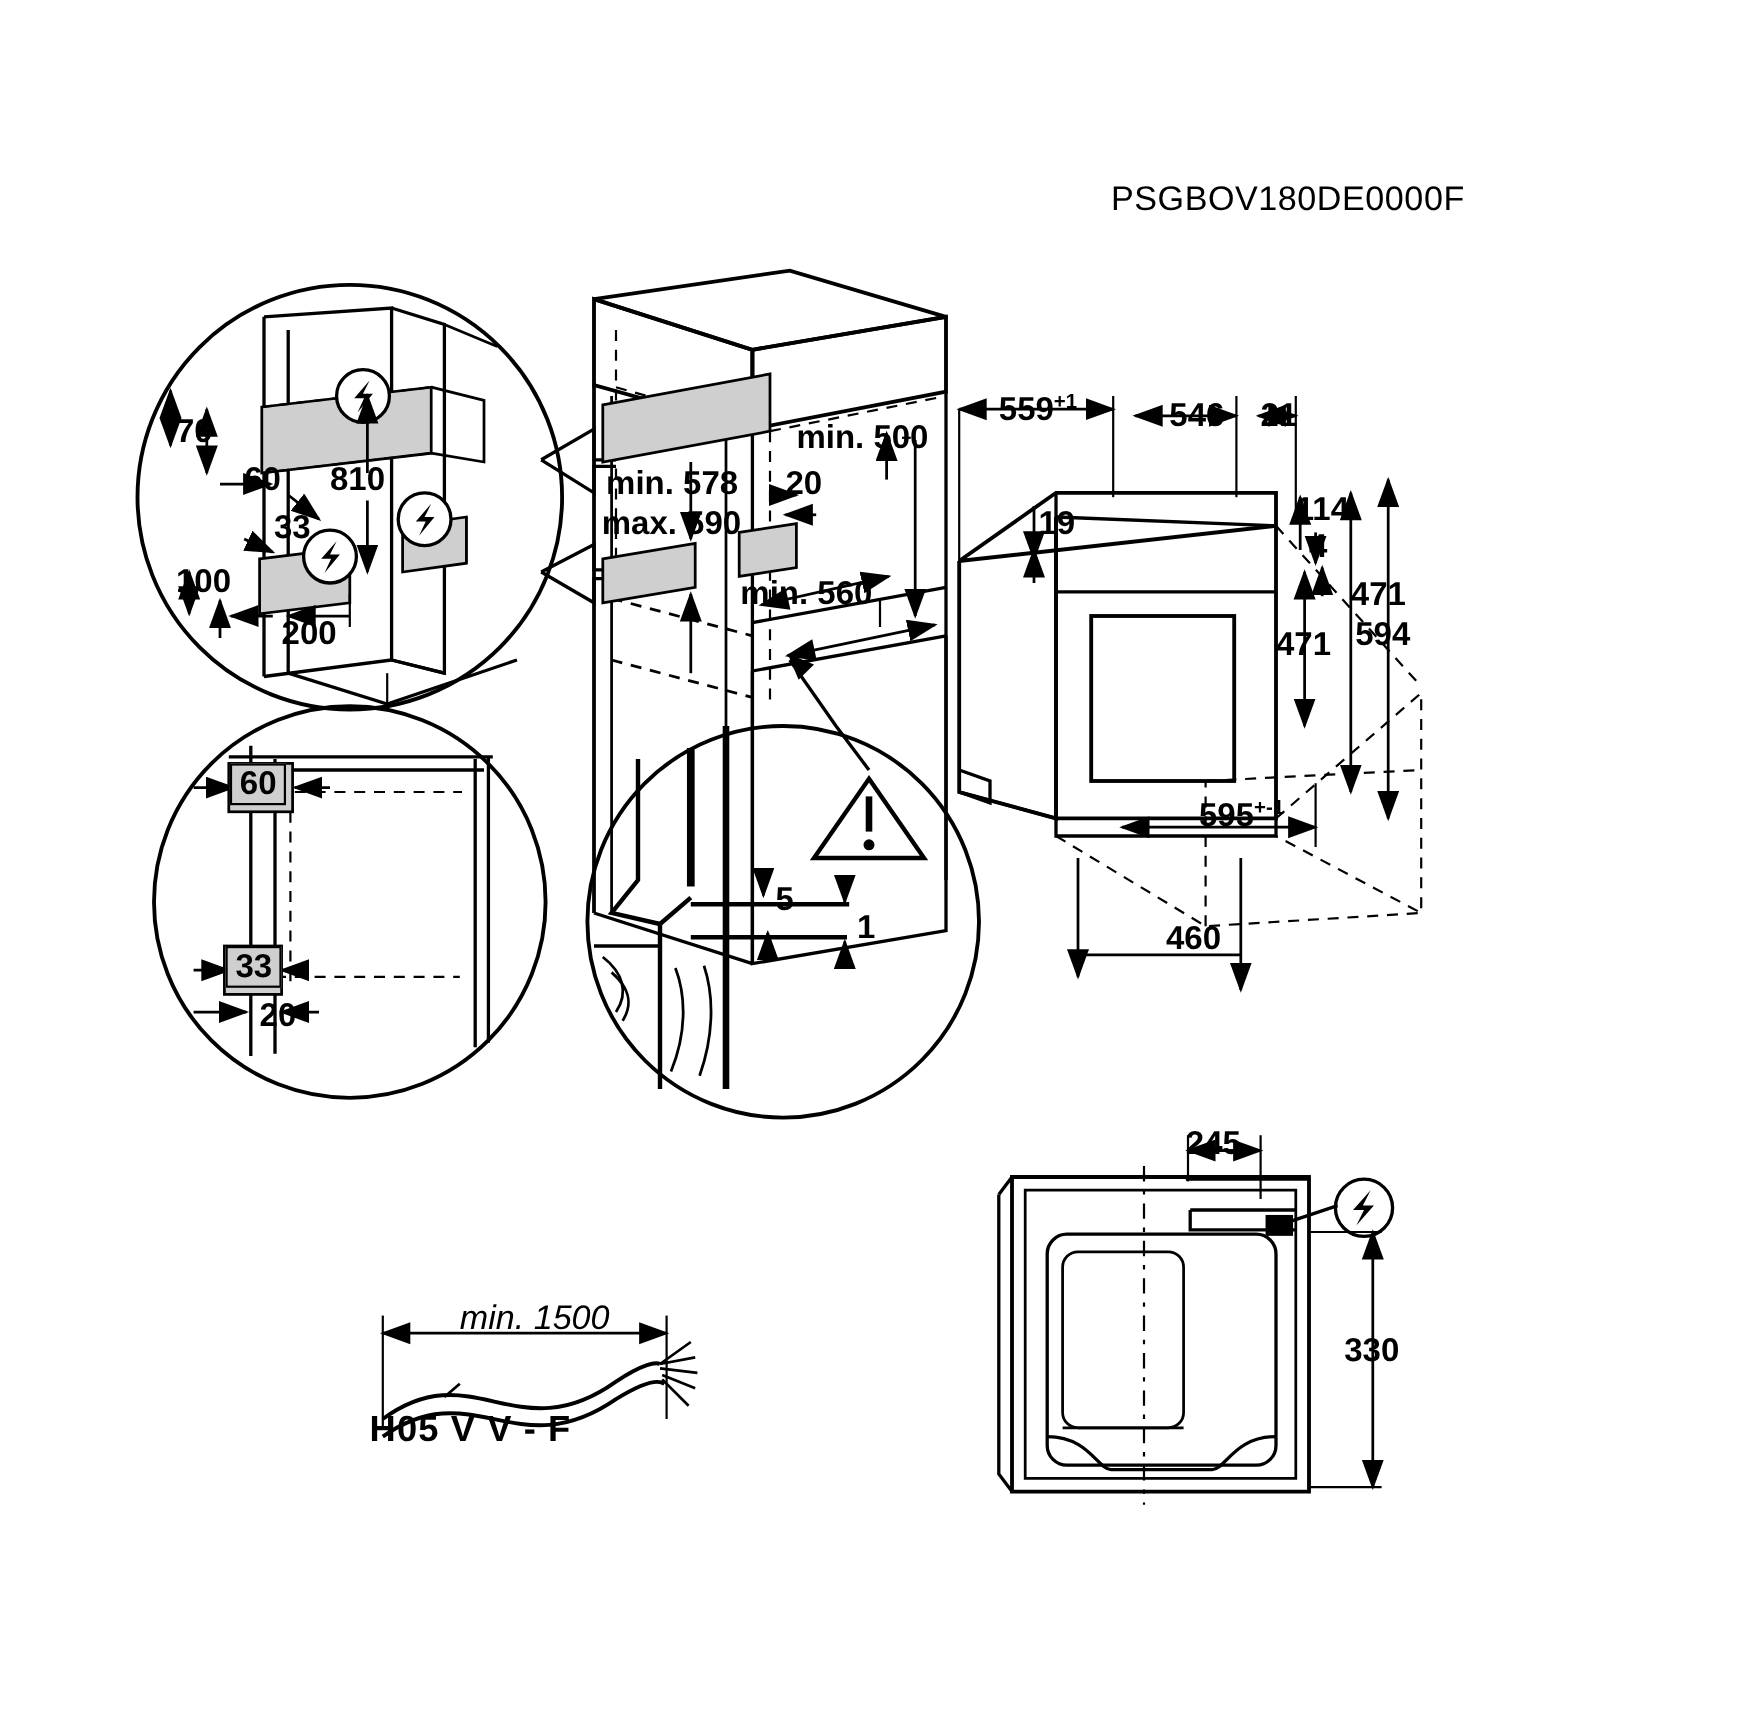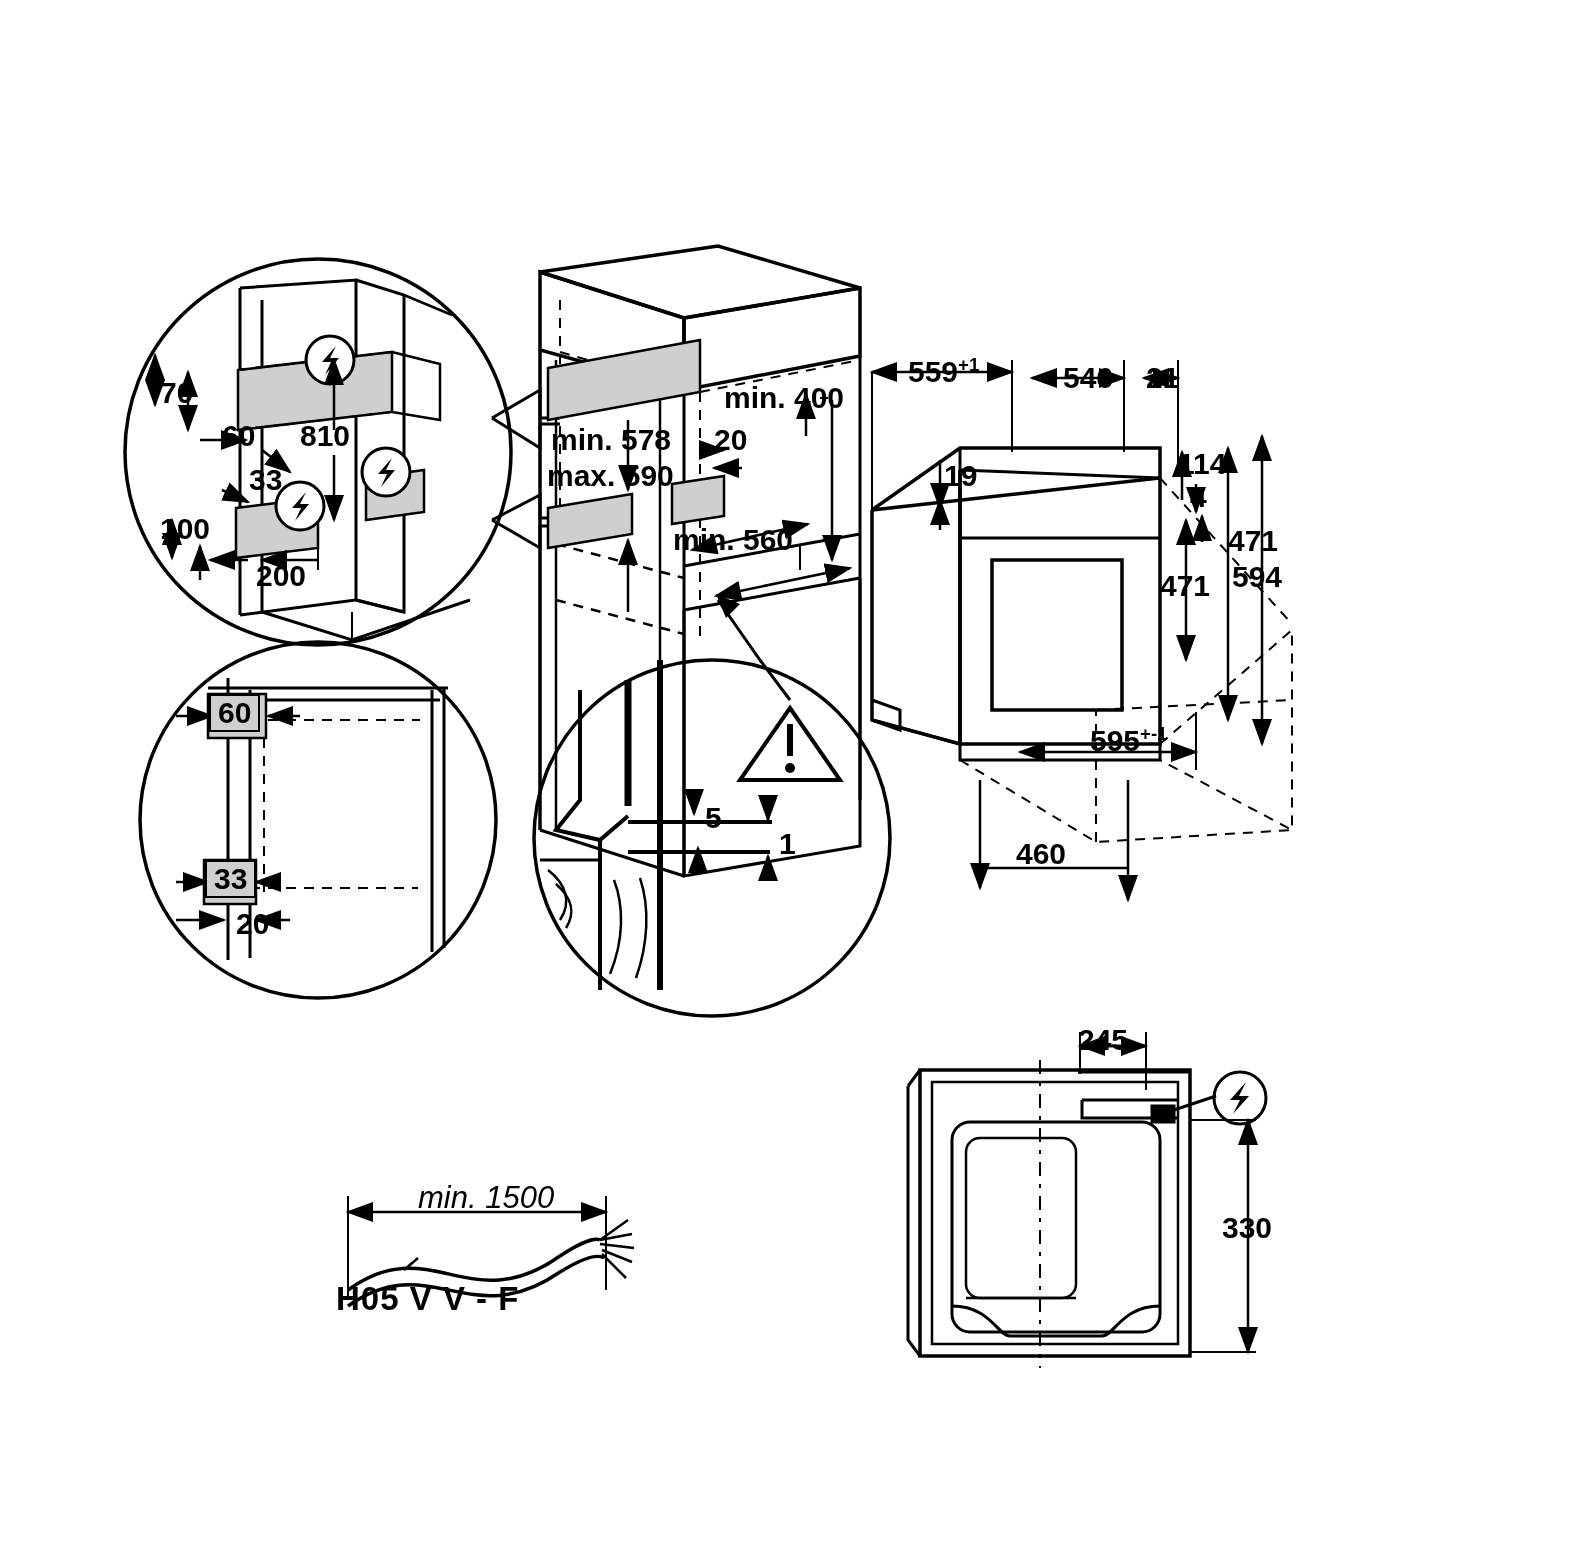--- a/index.html
+++ b/index.html
@@ -273,52 +273,53 @@
       <path d="M348 1212 L606 1212" marker-start="url(#ah2)" marker-end="url(#ah)" stroke-width="2.5"></path>
       <path d="M348 1196 L348 1300" stroke-width="2"></path>
       <path d="M606 1196 L606 1290" stroke-width="2"></path>
       <path d="M348 1290 C430 1230 470 1320 560 1256 C584 1240 596 1238 600 1240" stroke-width="3.5"></path>
       <path d="M348 1306 C430 1248 470 1334 560 1272 C586 1256 598 1254 604 1258" stroke-width="3.5"></path>
       <path d="M600 1240 L628 1220 M600 1240 L632 1234 M600 1244 L634 1248 M602 1250 L632 1262 M602 1254 L626 1278" stroke-width="2.5"></path>
       <path d="M404 1270 L418 1258" stroke-width="2.5"></path>
     </g>
   </svg>
 
+  <div class="doc-code" style="left:1010px; top:163px;">PSGBOV180DE0000F</div>
 
   <div class="lbl" style="left:160px; top:377px;">70</div>
   <div class="lbl" style="left:222px; top:420px;">60</div>
   <div class="lbl" style="left:300px; top:420px;">810</div>
   <div class="lbl" style="left:249px; top:464px;">33</div>
   <div class="lbl" style="left:160px; top:513px;">100</div>
   <div class="lbl" style="left:256px; top:560px;">200</div>
 
   <div class="lbl box" style="left:209px; top:694px;">60</div>
   <div class="lbl box" style="left:205px; top:860px;">33</div>
   <div class="lbl" style="left:236px; top:908px;">20</div>
 
-  <div class="lbl" style="left:724px; top:382px;">min. 400</div>
+  <div class="lbl" style="left:724px; top:382px;">min. 500</div>
   <div class="lbl" style="left:551px; top:424px;">min. 578</div>
   <div class="lbl" style="left:547px; top:460px;">max. 590</div>
   <div class="lbl" style="left:714px; top:424px;">20</div>
   <div class="lbl" style="left:673px; top:524px;">min. 560</div>
 
   <div class="lbl" style="left:705px; top:802px;">5</div>
   <div class="lbl" style="left:779px; top:828px;">1</div>
 
   <div class="lbl" style="left:908px; top:355px;"><span>559</span><sup>+1</sup></div>
   <div class="lbl" style="left:1063px; top:362px;">546</div>
   <div class="lbl" style="left:1146px; top:362px;">21</div>
   <div class="lbl" style="left:944px; top:460px;">19</div>
   <div class="lbl" style="left:1178px; top:448px;">114</div>
   <div class="lbl" style="left:1190px; top:481px;">4</div>
   <div class="lbl" style="left:1228px; top:525px;">471</div>
   <div class="lbl" style="left:1232px; top:561px;">594</div>
   <div class="lbl" style="left:1160px; top:570px;">471</div>
   <div class="lbl" style="left:1090px; top:724px;"><span>595</span><sup>+-1</sup></div>
-  <div class="lbl" style="left:1016px; top:838px;">460</div>
+  <div class="lbl" style="left:1060px; top:838px;">460</div>
 
   <div class="lbl" style="left:1078px; top:1024px;">245</div>
   <div class="lbl" style="left:1222px; top:1212px;">330</div>
 
   <div class="lbl" style="left:418px; top:1182px; font-weight:400; font-size:31px;font-style:italic;">min. 1500</div>
   <div class="cable-label" style="left:336px; top:1280px;">H05 V V - F</div>
 
 </div>
 
 </body></html>

